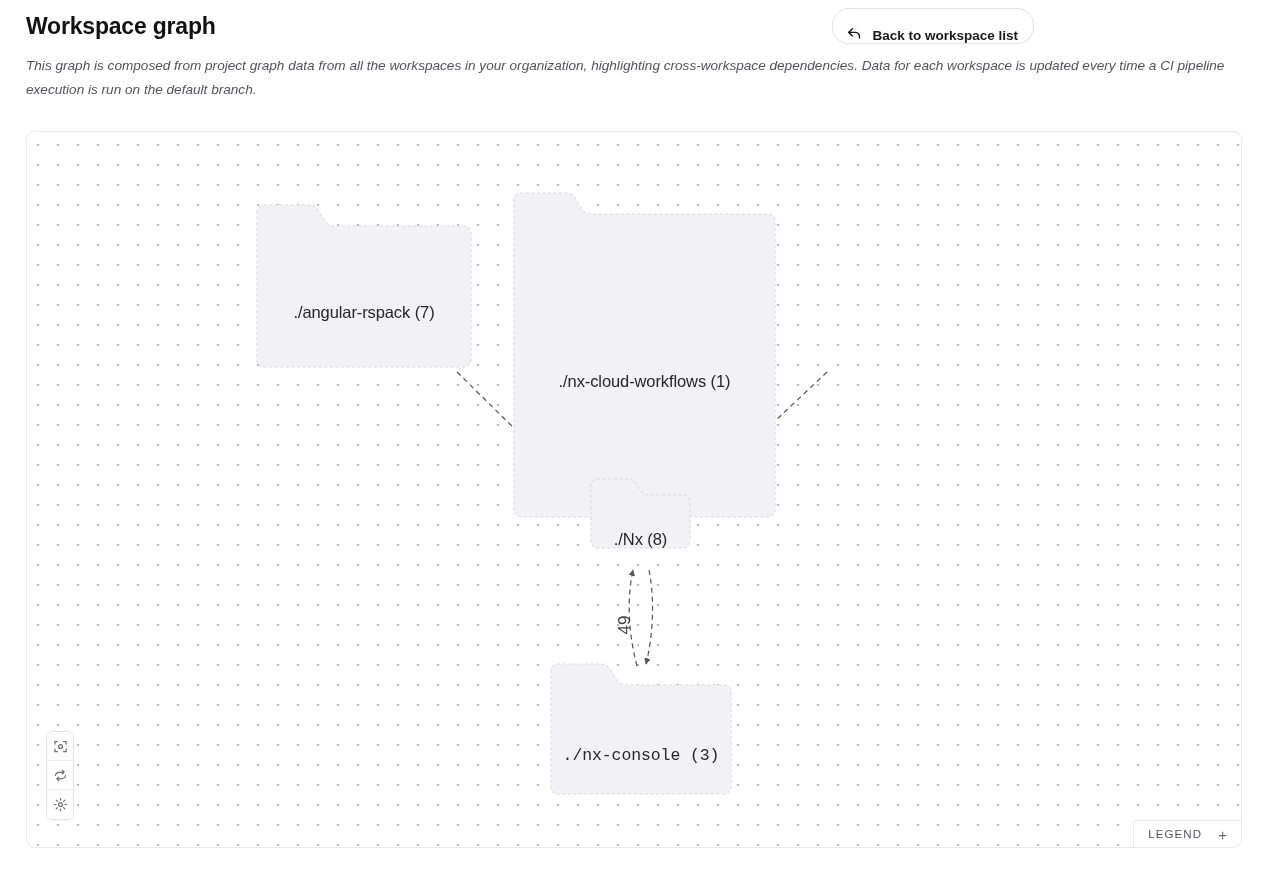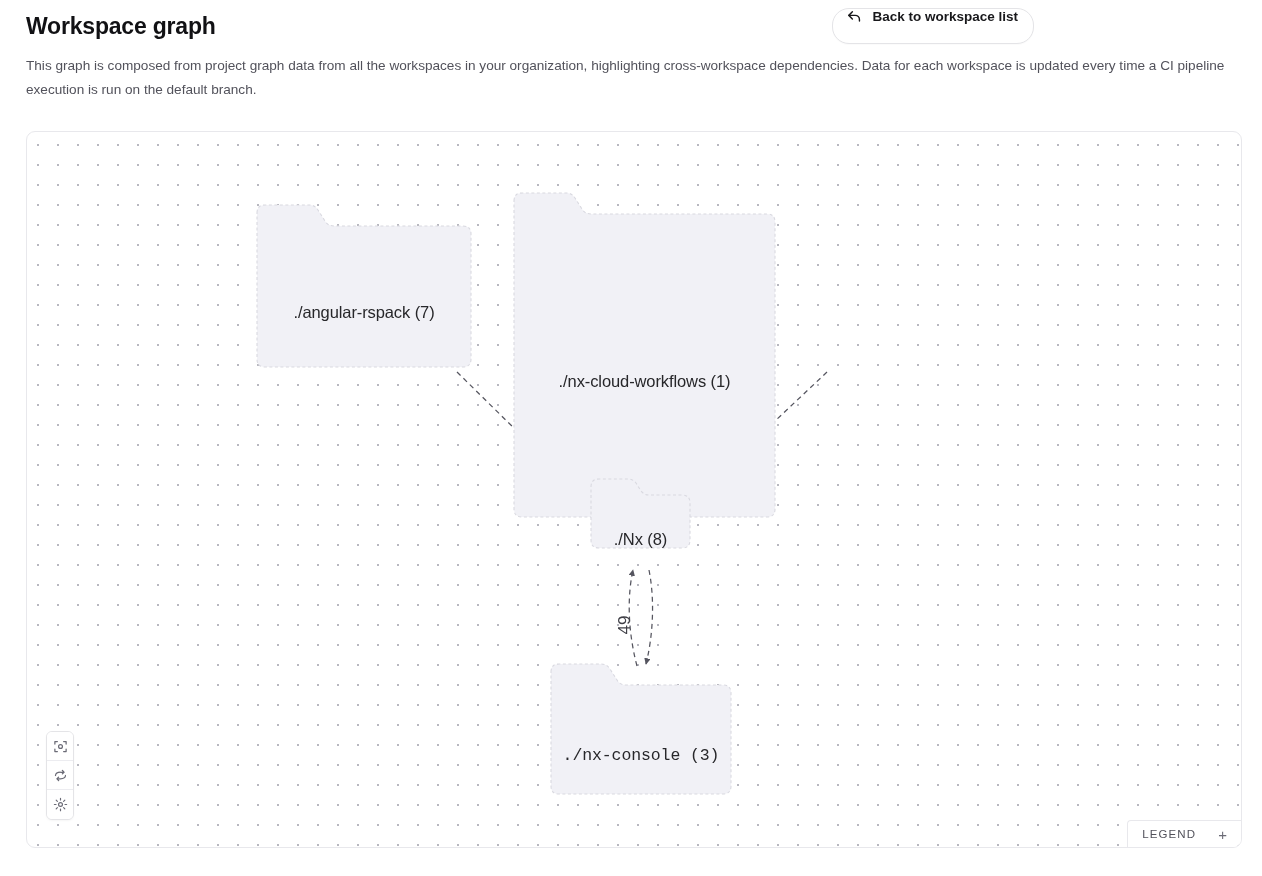--- a/index.html
+++ b/index.html
@@ -23,21 +23,21 @@
   }
   .page-title {
     font-size: 23px;
     font-weight: bold;
     letter-spacing: -0.2px;
     color: #111114;
     margin: 0;
     line-height: 34px;
   }
   .back-btn {
-    display: flex; align-items: flex-start; gap: 9px;
+    display: flex; align-items: flex-end; gap: 9px;
     height: 36px;
     padding: 0 15px 0 13px;
     background: #ffffff;
     border: 1px solid #e4e4e7;
     border-radius: 17px;
     font-size: 13.5px;
     font-weight: bold;
     color: #18181b;
     cursor: pointer;
     box-shadow: 0 1px 1px rgba(0,0,0,0.02);
@@ -45,20 +45,21 @@
   }
   .back-btn svg { display: block; }
 
   .description {
     position: absolute;
     left: 26px; top: 54px;
     width: 1216px;
     font-size: 13.6px;
     line-height: 24px;
     color: #52525b;
+    font-style: italic;
   }
 
   
   .canvas {
     position: absolute;
     left: 26px; top: 131px;
     width: 1216px; height: 717px;
     background-color: #ffffff;
     background-image:
       radial-gradient(circle at 1px 1px, #b8b8c0 1.05px, transparent 1.2px);
@@ -108,21 +109,21 @@
     padding: 0;
   }
   .ctrl-btn:last-child { border-bottom: none; }
   .ctrl-btn svg { display: block; }
 
   
   .legend-bar {
     position: absolute;
     right: 0; bottom: 0;
     height: 27px;
-    display: flex; align-items: center; gap: 22px;
+    display: flex; align-items: center; gap: 16px;
     padding: 0 13px 0 14px;
     background: #ffffff;
     border-left: 1px solid #e8e8ec;
     border-top: 1px solid #e8e8ec;
     border-top-left-radius: 4px;
     font-size: 11.5px;
     letter-spacing: 1.1px;
     color: #52525b;
     cursor: pointer;
     z-index: 20;

